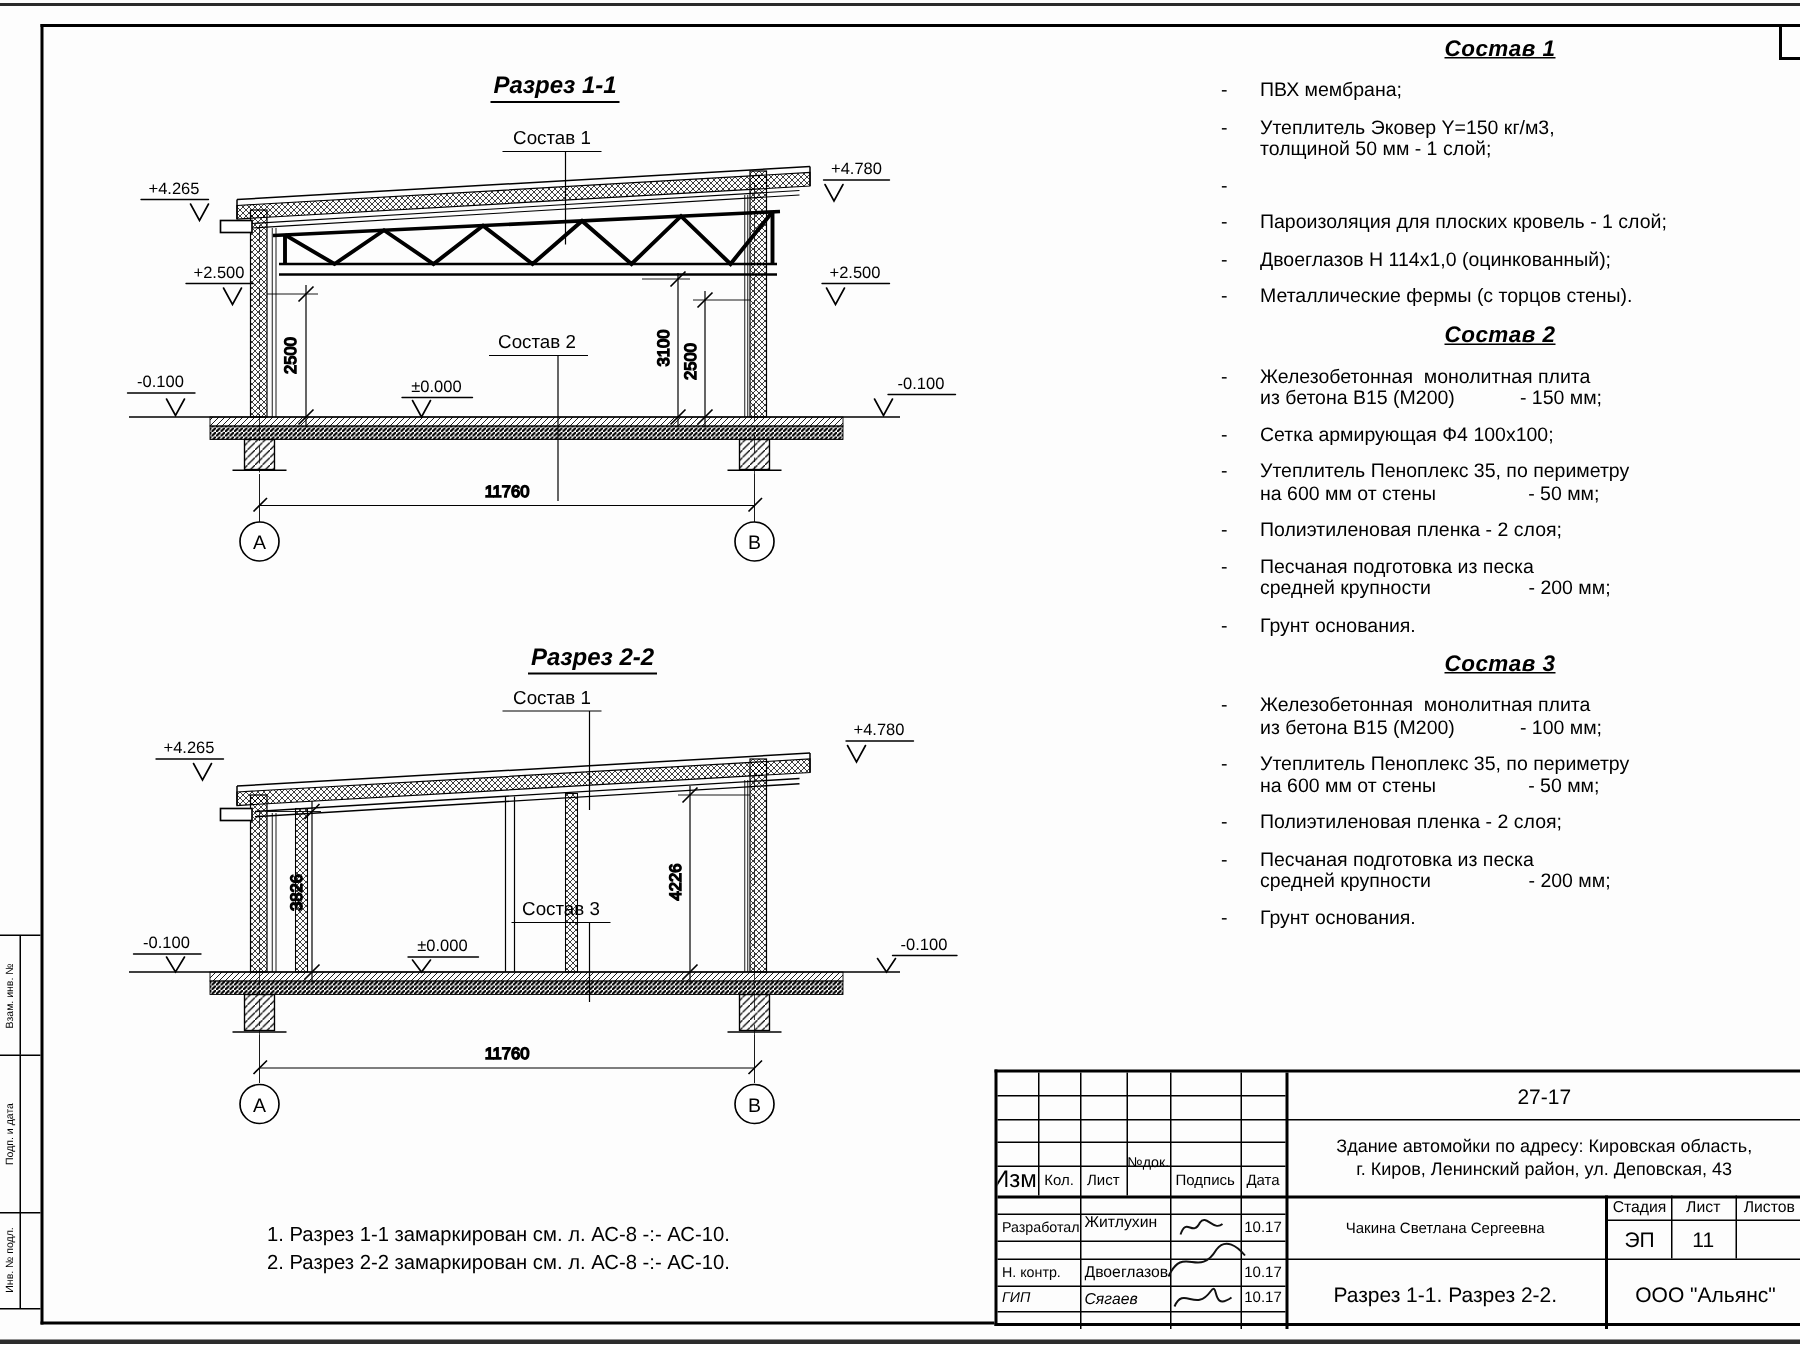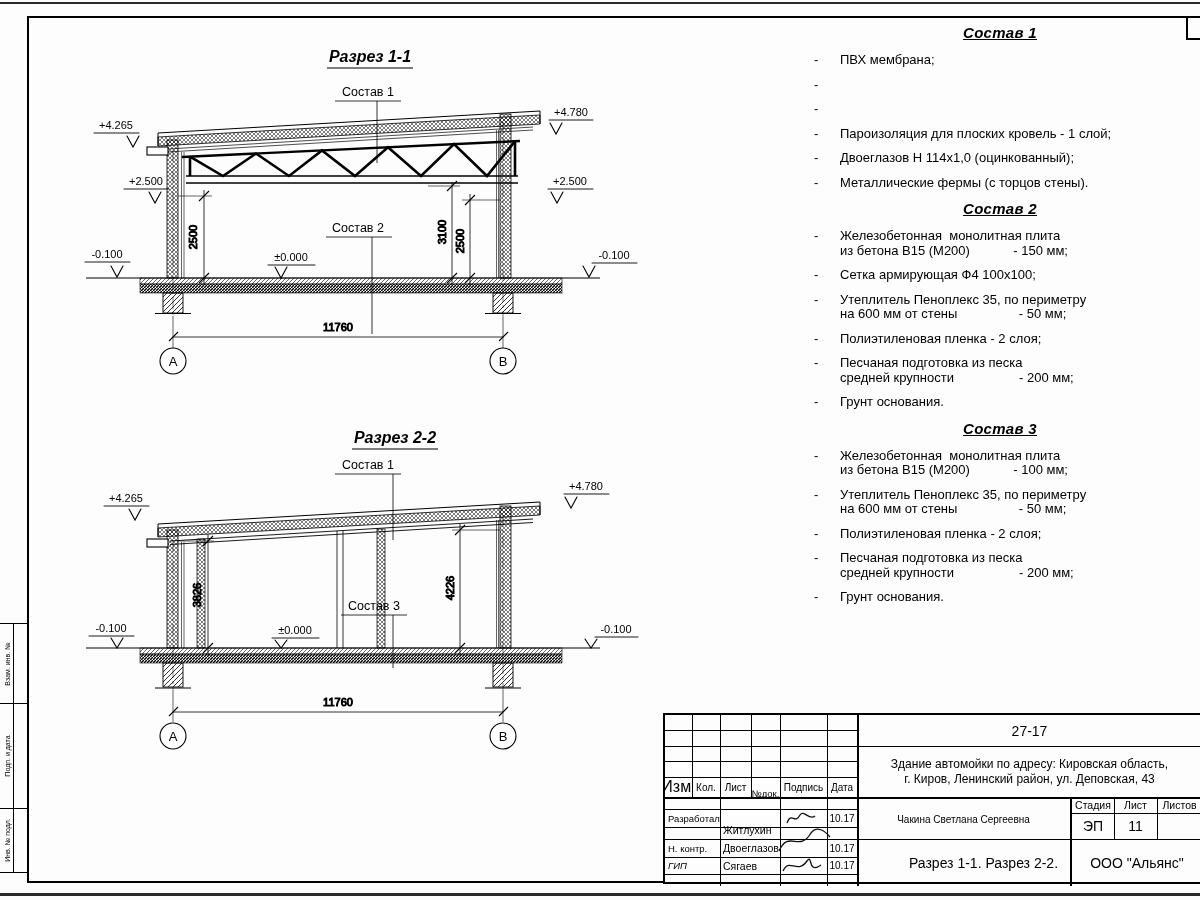--- a/index.html
+++ b/index.html
@@ -331,20 +331,22 @@
   <div class="abs rcol">
     <section class="sostav">
       <h3>Состав 1</h3>
       <ul>
           <li>
             <span class="dash">-</span>
             <span class="itxt">ПВХ мембрана;</span>
           </li>
           <li>
             <span class="dash">-</span>
+            <span class="itxt">Утеплитель Эковер Y=150 кг/м3,
+толщиной 50 мм - 1 слой;</span>
           </li>
           <li>
             <span class="dash">-</span>
           </li>
           <li>
             <span class="dash">-</span>
             <span class="itxt">Пароизоляция для плоских кровель - 1 слой;</span>
           </li>
           <li>
             <span class="dash">-</span>
@@ -411,20 +413,24 @@
 средней крупности                  - 200 мм;</span>
           </li>
           <li>
             <span class="dash">-</span>
             <span class="itxt">Грунт основания.</span>
           </li>
         </ul>
     </section>
   </div>
 
+  <div class="abs notes">
+    <div>1. Разрез 1-1 замаркирован см. л. АС-8 -:- АС-10.</div>
+    <div>2. Разрез 2-2 замаркирован см. л. АС-8 -:- АС-10.</div>
+  </div>
 
   <div class="abs lstamp">
     <div class="lcell" style="top:0;height:79px;">
       <div class="vdiv"></div>
       <div class="vtext">Взам. инв. №</div>
     </div>
     <div class="lcell" style="top:79px;height:105px;">
       <div class="vdiv"></div>
       <div class="vtext">Подп. и дата</div>
     </div>
@@ -453,34 +459,34 @@
     <div class="tb-ln" style="left:0;top:94px;width:192px;height:1px;"></div>
     <div class="tb-ln" style="left:0;top:112px;width:192px;height:1px;"></div>
     <div class="tb-ln" style="left:0;top:124px;width:537px;height:1px;"></div>
     <div class="tb-ln" style="left:0;top:142px;width:192px;height:1px;"></div>
     <div class="tb-ln" style="left:0;top:159px;width:192px;height:1px;"></div>
     <div class="tb-ln" style="left:405px;top:98px;width:132px;height:1px;"></div>
 
     <div class="tb-txt" style="left:0;top:62px;width:27px;height:20px;font-size:16px;">Изм.</div>
     <div class="tb-txt" style="left:27px;top:62px;width:28px;height:20px;font-size:10px;">Кол.</div>
     <div class="tb-txt" style="left:55px;top:62px;width:31px;height:20px;font-size:10px;">Лист</div>
-    <div class="tb-txt" style="left:86px;top:68px;width:29px;height:20px;font-size:9.5px;">№док.</div>
+    <div class="tb-txt" style="left:86px;top:50px;width:29px;height:20px;font-size:9.5px;">№док.</div>
     <div class="tb-txt" style="left:115px;top:62px;width:47px;height:20px;font-size:10px;">Подпись</div>
     <div class="tb-txt" style="left:162px;top:62px;width:30px;height:20px;font-size:10px;">Дата</div>
 
     <div class="tb-txt tb-left" style="left:3px;top:94px;width:52px;height:18px;font-size:9.5px;">Разработал</div>
-    <div class="tb-txt tb-left" style="left:58px;top:106px;width:57px;height:18px;font-size:10.5px;">Житлухин</div>
+    <div class="tb-txt tb-left" style="left:58px;top:91px;width:57px;height:18px;font-size:10.5px;">Житлухин</div>
     <div class="tb-txt" style="left:162px;top:94px;width:30px;height:18px;font-size:10px;">10.17</div>
 
     <div class="tb-txt tb-left" style="left:3px;top:124px;width:52px;height:18px;font-size:9.5px;">Н. контр.</div>
     <div class="tb-txt tb-left" style="left:58px;top:124px;width:57px;height:18px;font-size:10.5px;">Двоеглазов</div>
     <div class="tb-txt" style="left:162px;top:124px;width:30px;height:18px;font-size:10px;">10.17</div>
 
     <div class="tb-txt tb-left" style="left:3px;top:142px;width:52px;height:17px;font-size:9.5px;font-style:italic;">ГИП</div>
-    <div class="tb-txt tb-left" style="left:58px;top:142px;width:57px;height:17px;font-size:10.5px;">Сягаев</div>
+    <div class="tb-txt tb-left" style="left:58px;top:142px;width:57px;height:17px;font-size:10.5px;font-style:italic;">Сягаев</div>
     <div class="tb-txt" style="left:162px;top:142px;width:30px;height:17px;font-size:10px;">10.17</div>
 
     <svg class="abs" style="left:116px;top:92px;" width="45" height="22">
       <path d="M6,16 C10,4 14,18 19,8 C23,2 28,14 34,9" fill="none" stroke="#111" stroke-width="1.3"></path>
     </svg>
     <svg class="abs" style="left:110px;top:108px;" width="58" height="36">
       <path d="M4,28 C14,6 24,30 36,10 C42,2 50,8 55,14" fill="none" stroke="#111" stroke-width="1.3"></path>
     </svg>
     <svg class="abs" style="left:112px;top:138px;" width="52" height="26">
       <path d="M6,18 C12,4 20,22 30,8 C36,0 30,22 44,12" fill="none" stroke="#111" stroke-width="1.3"></path>
@@ -491,17 +497,17 @@
 г. Киров, Ленинский район, ул. Деповская, 43</div>
     <div class="tb-txt" style="left:192px;top:84px;width:213px;height:40px;font-size:10px;">Чакина Светлана Сергеевна</div>
 
     <div class="tb-txt" style="left:407px;top:82px;width:42px;height:16px;font-size:10.5px;">Стадия</div>
     <div class="tb-txt" style="left:449px;top:82px;width:43px;height:16px;font-size:10.5px;">Лист</div>
     <div class="tb-txt" style="left:492px;top:82px;width:45px;height:16px;font-size:10.5px;">Листов</div>
     <div class="tb-txt" style="left:407px;top:98px;width:42px;height:26px;font-size:14px;">ЭП</div>
     <div class="tb-txt" style="left:449px;top:98px;width:43px;height:26px;font-size:14px;">11</div>
     <div class="tb-txt" style="left:492px;top:98px;width:45px;height:26px;font-size:14px;"></div>
 
-    <div class="tb-txt" style="left:192px;top:124px;width:213px;height:47px;font-size:14px;padding-left:20px;">Разрез 1-1. Разрез 2-2.</div>
+    <div class="tb-txt" style="left:192px;top:124px;width:213px;height:47px;font-size:14px;">Разрез 1-1. Разрез 2-2.</div>
     <div class="tb-txt" style="left:407px;top:124px;width:130px;height:47px;font-size:14px;">ООО "Альянс"</div>
   </div>
 
 </div>
 
 </body></html>

